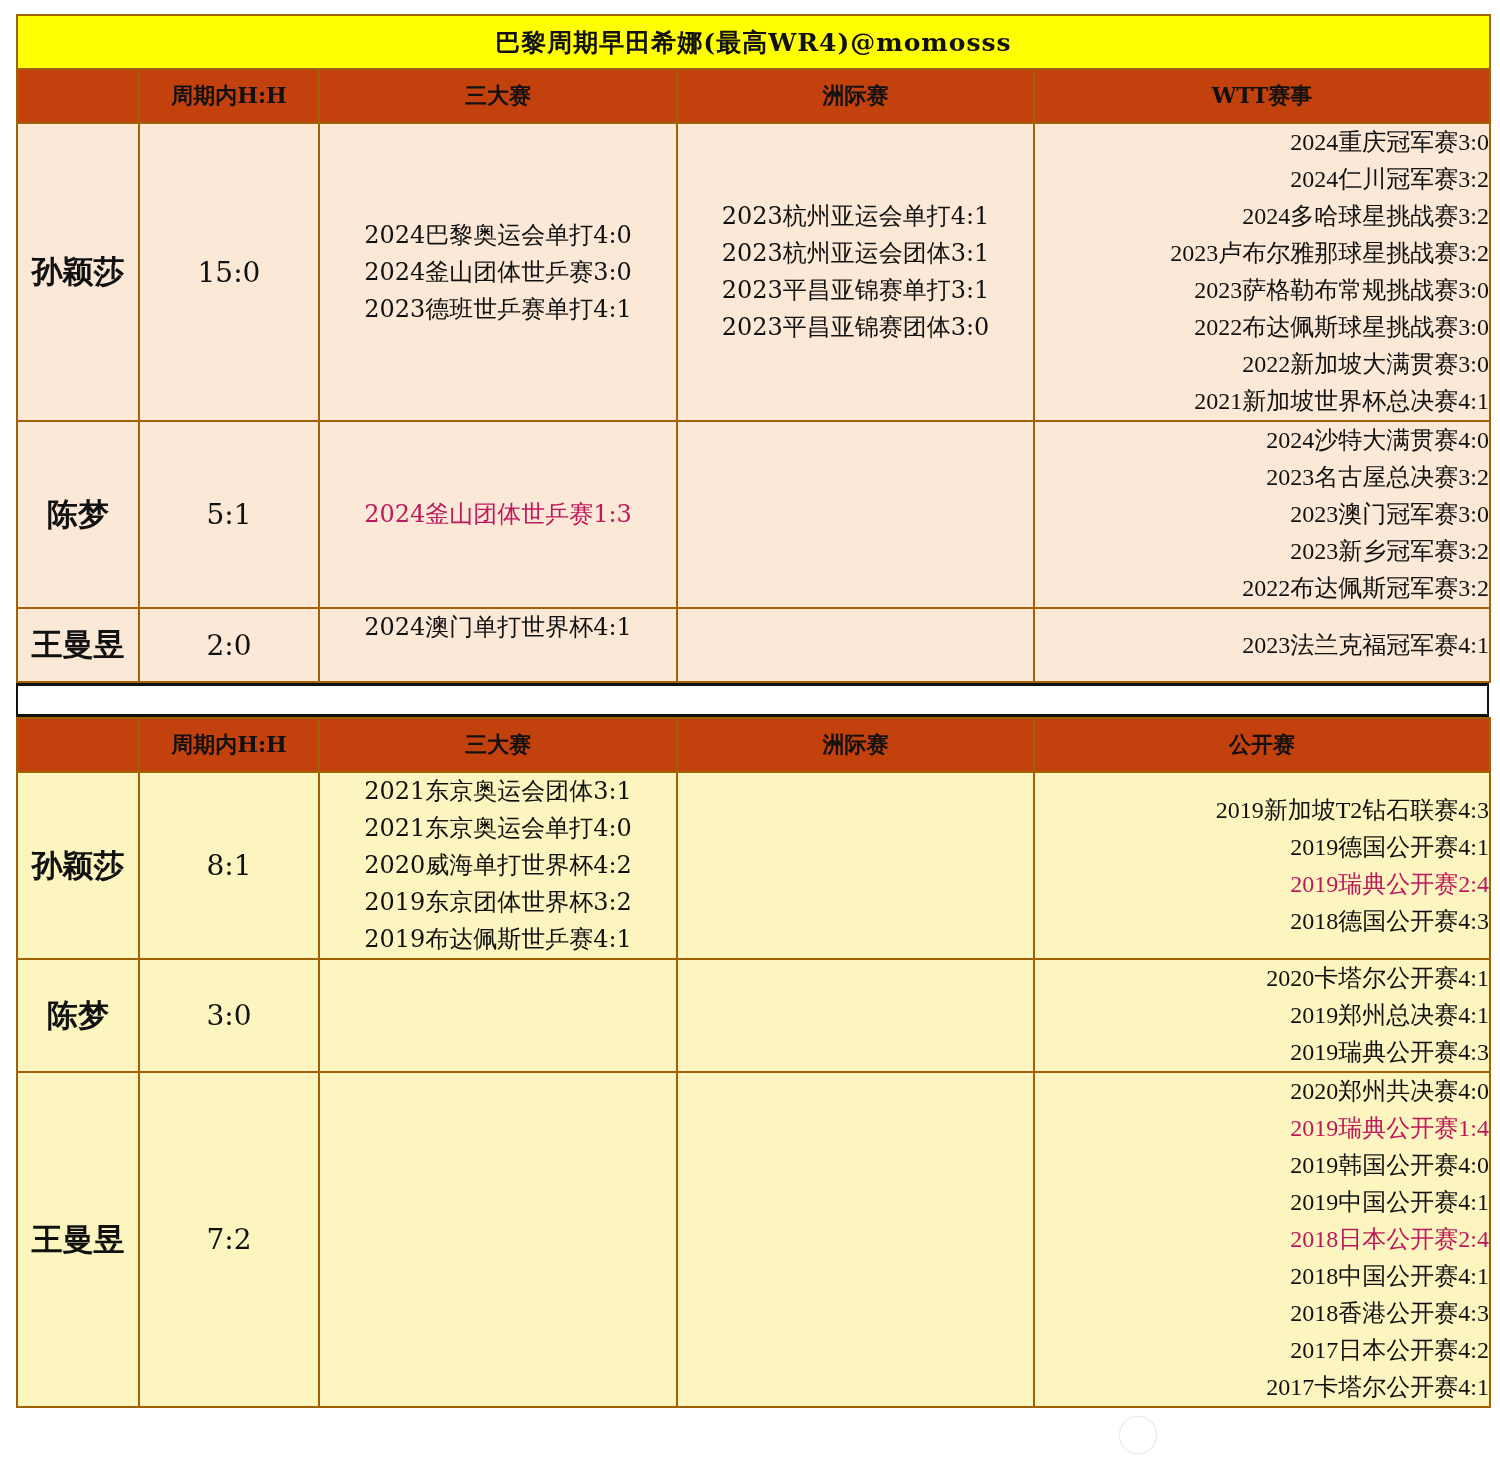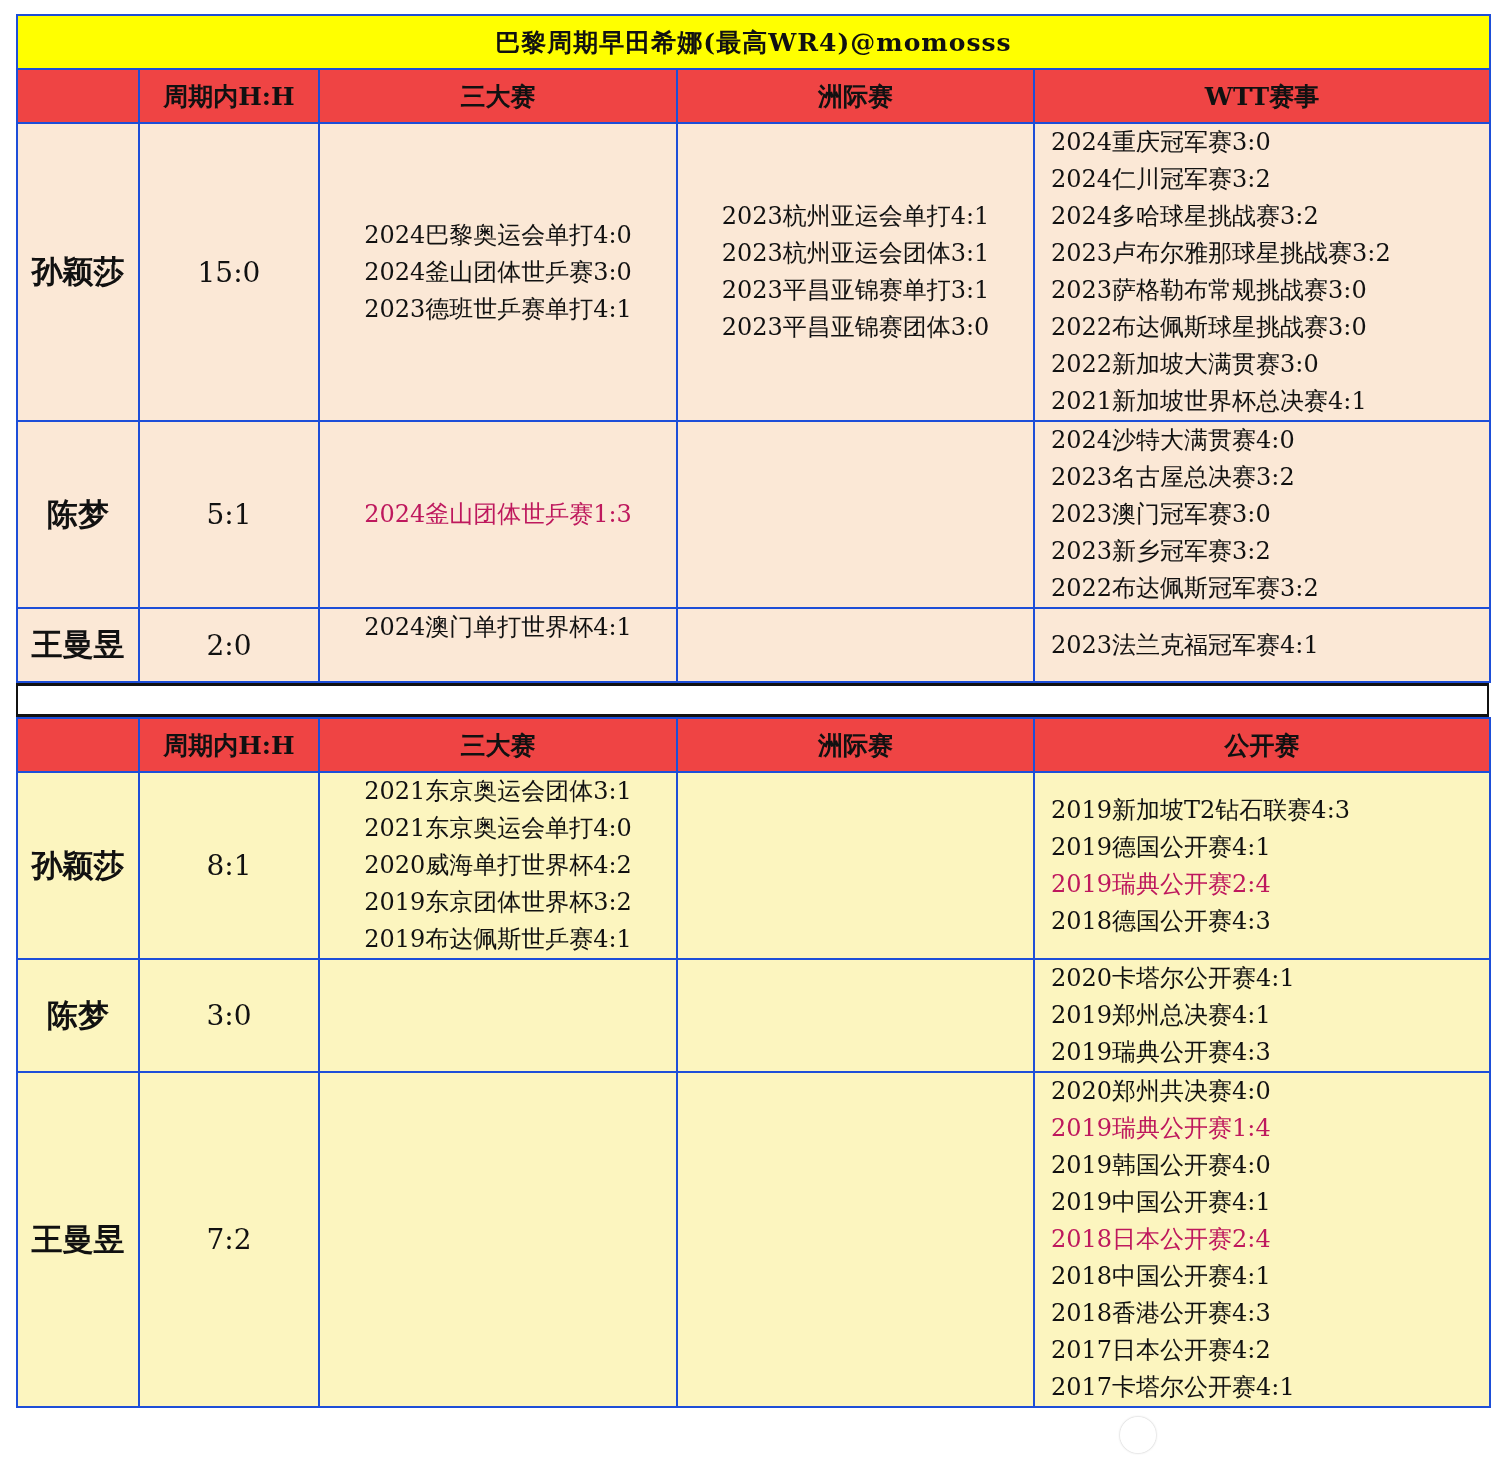--- a/index.html
+++ b/index.html
@@ -1,29 +1,29 @@
 <!DOCTYPE html>
 <html><head>
 <meta charset="utf-8">
 <style>
   html, body { margin: 0; padding: 0; background: #ffffff; }
   body { width: 1500px; height: 1465px; position: relative; overflow: hidden;
          font-family: "DejaVu Serif", "Liberation Serif", serif; color: #111; }
   .sheet { position: absolute; left: 16px; top: 14px; width: 1473px; }
   table.t { border-collapse: collapse; width: 1473px; table-layout: fixed; }
-  table.t td { border: 2px solid #1d4ed8; padding: 0; vertical-align: middle; }
+  table.t td { border: 2px solid #a16207; padding: 0; vertical-align: middle; }
   .title-row td { background: #ffff00; height: 52px; text-align: center;
                   font-size: 25px; font-weight: bold; letter-spacing: 1px; }
-  .head-row td { background: #ef4444; height: 52px; text-align: center;
-                 font-size: 25px; font-weight: bold; }
+  .head-row td { background: #c2410c; height: 52px; text-align: center;
+                 font-size: 22px; font-weight: bold; }
   .name { text-align: center; font-size: 31px; font-weight: bold; font-family: "DejaVu Sans", sans-serif; }
   .h2h { text-align: center; font-size: 28px; }
   .list { font-size: 24px; line-height: 37px; }
   .list.center { text-align: center; }
-  .list.left { text-align: left; padding-left: 16px; }
+  .list.left { text-align: right; padding-left: 4px; font-family: Liberation Serif, serif; }
   .red { color: #be185d; }
   .p1 td.body { background: #fbe8d6; }
   .p2 td.body { background: #fcf5bf; }
   .spacer { height: 34px; background: #fff; border-left: 2px solid #111; border-right: 2px solid #111; border-top: 3px solid #111; border-bottom: 3px solid #111; box-sizing: border-box; width: 1473px; }
   .watermark { position: absolute; left: 1120px; top: 1410px; font-size: 38px; color: rgba(255,255,255,0.85);
                font-family: "DejaVu Sans", sans-serif; text-shadow: 0 0 2px rgba(120,120,120,0.6); letter-spacing: 1px; }
   .wm-logo { display: inline-block; width: 30px; height: 30px; border-radius: 50%;
              border: 3px solid rgba(255,255,255,0.85); vertical-align: middle; margin-right: 6px; box-shadow: 0 0 2px rgba(120,120,120,0.6);}
 </style>
 </head>

